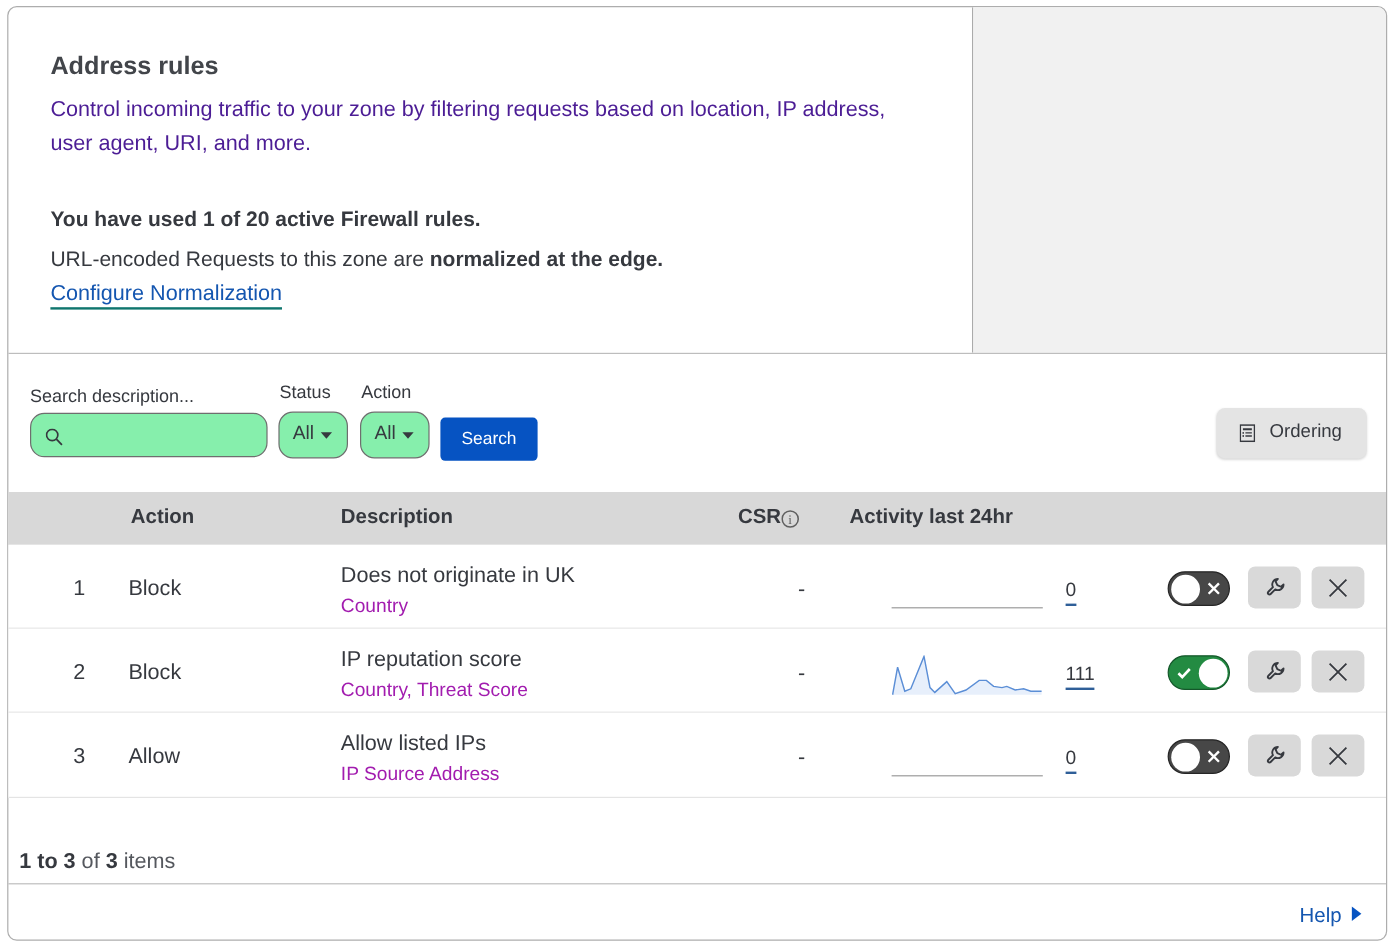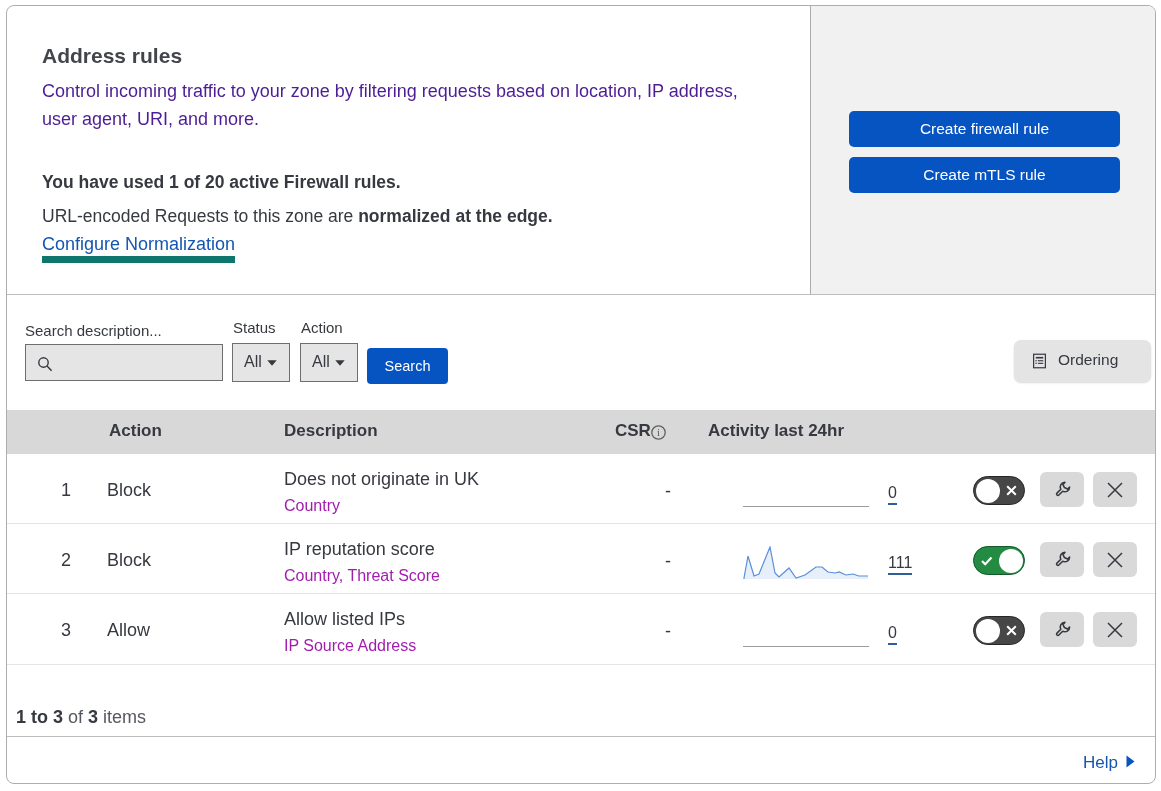--- a/index.html
+++ b/index.html
@@ -13,21 +13,21 @@
     position:absolute; right:0; top:0; width:345px; height:288px;
     background:#f1f1f1; border-left:1px solid #ababab; border-radius:0 7px 0 0;
   }
   .bluebtn {
     position:absolute; background:#0653c2; color:#fff; border-radius:5px;
     text-align:center; font-size:15.5px;
   }
   #divider1 { position:absolute; left:0; top:288px; width:100%; height:1px; background:#bdbdbd; }
   .label { position:absolute; font-size:15px; color:#36393f; }
   .selbox {
-    position:absolute; border:1px solid #6e6e6e; border-radius:0; background:#e5e5e5;
+    position:absolute; border:1px solid #6e6e6e; border-radius:12px; background:#86efac;
     font-size:16px; color:#36393f;
   }
   #thead {
     position:absolute; left:0; top:404px; width:100%; height:44px; background:#d8d8d8;
   }
   .th { position:absolute; font-weight:bold; font-size:17px; color:#36393f; top:11px; }
   .row { position:absolute; left:0; width:100%; height:70px; border-bottom:1px solid #e4e4e4; background:#fff;}
   .cell { position:absolute; font-size:18px; color:#36393f; }
   .sub { position:absolute; font-size:16px; color:#a21caf; }
   .toggle { position:absolute; left:966px; top:22px; width:52px; height:29px; border-radius:15px; }
@@ -37,28 +37,26 @@
   .iconbtn { position:absolute; width:44px; height:35px; background:#d9d9d9; border-radius:6px; top:18px; }
   .num-link { position:absolute; left:881px; font-size:16px; color:#36393f; border-bottom:2px solid #2f5f98; padding-bottom:1px; top:30px; }
   .flatline { position:absolute; left:736px; top:52px; width:126px; height:1px; background:#9b9b9b; }
   #footer-divider { position:absolute; left:0; top:730px; width:100%; height:1px; background:#bdbdbd; }
 </style>
 </head>
 <body>
 <div id="outer">
 
   <div id="sidebar"></div>
-  <div class="bluebtn" style="left:842px; top:105px; width:271px; height:36px; line-height:36px;">Create firewall rule</div>
-  <div class="bluebtn" style="left:842px; top:151px; width:271px; height:36px; line-height:36px;">Create mTLS rule</div>
 
   <div class="abs" style="left:35px; top:38px; font-size:21px; font-weight:bold; color:#42454a;">Address rules</div>
   <div class="abs" style="left:35px; top:72px; font-size:18px; line-height:27.5px; color:#4c1d95;">Control incoming traffic to your zone by filtering requests based on location, IP address,<br>user agent, URI, and more.</div>
   <div class="abs" style="left:35px; top:154px; font-size:17.5px; font-weight:bold; color:#36393f;margin-top:12px;">You have used 1 of 20 active Firewall rules.</div>
   <div class="abs" style="left:35px; top:200px; font-size:17.5px; color:#36393f;">URL-encoded Requests to this zone are <b>normalized at the edge.</b></div>
-  <div class="abs" style="left:35px; top:228px; font-size:18px; color:#1456b0; border-bottom:7px solid #0f766e; padding-bottom:1px;">Configure Normalization</div>
+  <div class="abs" style="left:35px; top:228px; font-size:18px; color:#1456b0; border-bottom:2px solid #0f766e; padding-bottom:1px;">Configure Normalization</div>
 
   <div id="divider1"></div>
 
   <div class="label" style="left:18px; top:316px;">Search description...</div>
   <div class="selbox" style="left:18px; top:338px; width:198px; height:37px;">
     <svg width="15" height="15" viewBox="0 0 15 15" style="position:absolute;left:12px;top:12px;">
       <circle cx="5.5" cy="5.5" r="4.7" fill="none" stroke="#36393f" stroke-width="1.4"></circle>
       <line x1="9" y1="9" x2="13.6" y2="13.8" stroke="#36393f" stroke-width="1.5"></line>
     </svg>
   </div>
@@ -71,21 +69,21 @@
   </div>
   <div class="label" style="left:294px; top:313px;">Action</div>
   <div class="selbox" style="left:293px; top:337px; width:58px; height:39px;">
     <span style="position:absolute;left:11px;top:9px;">All</span>
     <svg width="10" height="6" viewBox="0 0 10 6" style="position:absolute;right:12px;top:16px;">
         <path d="M0.3,0.3 L9.7,0.3 L5,5.7 Z" fill="#36393f"></path>
       </svg>
   </div>
   <div class="bluebtn" style="left:360px; top:342px; width:81px; height:36px; line-height:36px; font-size:14.5px; border-radius:4px;">Search</div>
 
-  <div class="abs" style="left:1007px; top:334px; width:137px; height:42px; background:#e4e4e4; border-radius:7px; box-shadow:0 1px 2px rgba(0,0,0,0.15);padding-left:46px;">
+  <div class="abs" style="left:1007px; top:334px; width:125px; height:42px; background:#e4e4e4; border-radius:7px; box-shadow:0 1px 2px rgba(0,0,0,0.15);padding-left:46px;">
     <svg width="13" height="16" viewBox="0 0 15 17" style="position:absolute;left:19px;top:13px;">
       <rect x="0.7" y="0.7" width="13.6" height="15.6" fill="none" stroke="#36393f" stroke-width="1.4"></rect>
       <line x1="3.2" y1="4.7" x2="11.8" y2="4.7" stroke="#36393f" stroke-width="1.9"></line>
       <line x1="5.6" y1="8.2" x2="11.8" y2="8.2" stroke="#36393f" stroke-width="1.3"></line>
       <line x1="5.6" y1="11.2" x2="11.8" y2="11.2" stroke="#36393f" stroke-width="1.3"></line>
       <circle cx="3.5" cy="8.2" r="0.85" fill="#36393f"></circle>
       <circle cx="3.5" cy="11.2" r="0.85" fill="#36393f"></circle>
     </svg>
     <span style="position:absolute;left:44px;top:11px;font-size:15.5px;color:#36393f;">Ordering</span>
   </div>

